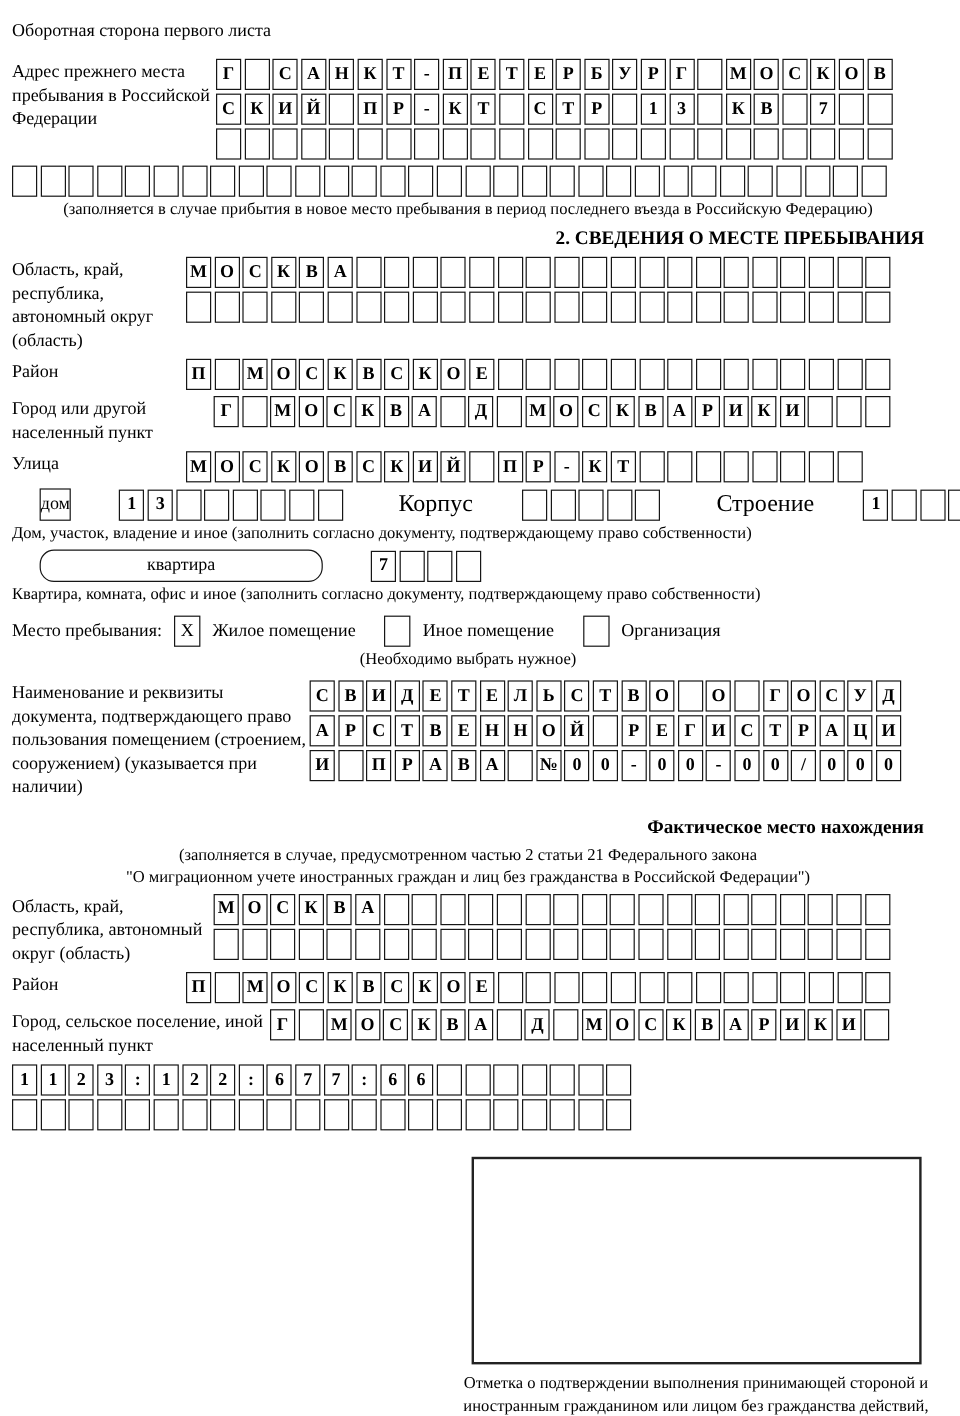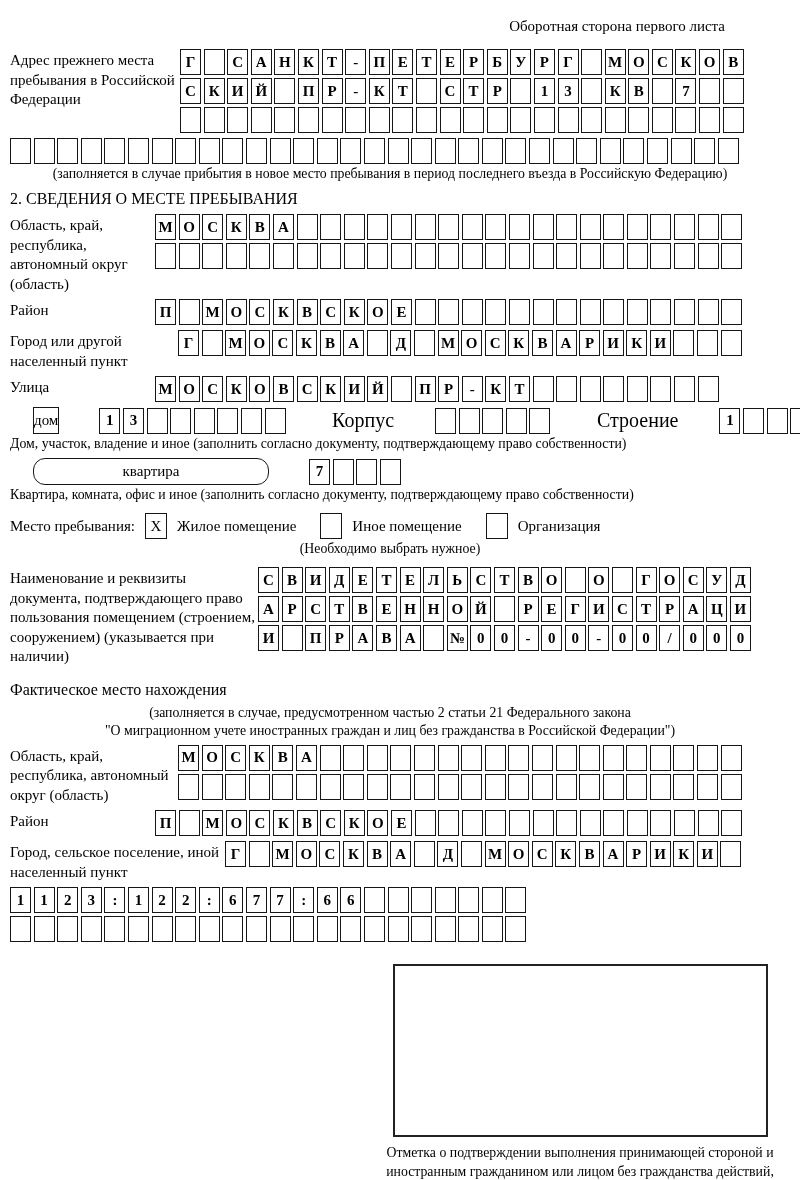--- a/index.html
+++ b/index.html
@@ -1,38 +1,38 @@
 <!DOCTYPE html>
 <html lang="ru"><head>
 <meta charset="utf-8">
 <style>
   html,body{margin:0;padding:0;background:#fff;color:#000;}
   body{width:800px;font-family:"Liberation Serif","DejaVu Serif",serif;}
   .page{width:780px;padding:8px 10px 30px 10px;box-sizing:border-box;}
 
-  .header-note{text-align:right;font-size:15px;padding:10px 45px 14px 0;}
+  .header-note{font-size:15px;padding:10px 45px 14px 0;}
 
   .field{display:flex;margin-bottom:5px;align-items:flex-start;}
   .flabel{font-size:15px;line-height:1.3;flex:0 0 auto;padding-top:2px;}
   .w170{width:170px;}
   .w145{width:145px;}
   .w168{width:168px;}
   .w248{width:248px;}
   .w215{width:215px;}
   .w210{width:210px;}
 
   .rows{display:flex;flex-direction:column;gap:3px;}
   .cells{display:flex;flex-wrap:nowrap;}
   .cell{flex:0 0 auto;width:21px;height:26px;box-sizing:border-box;border:1.6px solid #161616;
         margin-right:2.6px;display:flex;align-items:center;justify-content:center;
         font-size:15px;font-weight:bold;background:#fff;}
 
   .caption{font-size:13.8px;margin:2px 0 6px 0;}
   .center{text-align:center;}
-  .section-title{font-weight:normal;font-size:16px;text-align:left;margin:8px 0 6px 0;}
+  .section-title{font-weight:bold;font-size:16px;text-align:right;margin:8px 0 6px 0;}
 
   .house-row{display:flex;align-items:center;margin:4px 0 2px 23px;gap:34px;}
   .wide-box{box-sizing:border-box;border:1.8px solid #161616;height:27px;display:flex;
             align-items:center;justify-content:center;font-size:15px;margin-right:6px;}
   .box-dom{width:165px;}
   .box-kv{width:236px;border-radius:12px;}
   .inline-label{font-size:20px;margin:0 7px 0 10px;white-space:nowrap;}
 
   .stay-row{display:flex;align-items:center;margin:10px 0 2px 0;font-size:15px;}
   .checkbox{flex:0 0 auto;width:22px;height:26px;box-sizing:border-box;border:1.6px solid #161616;

